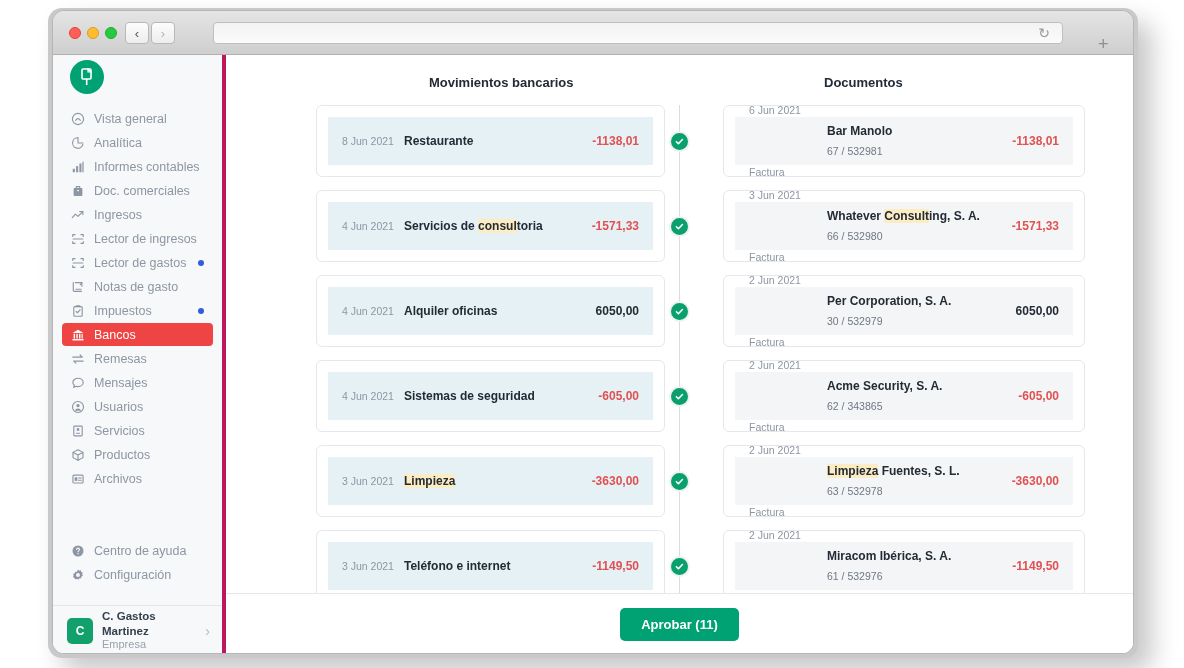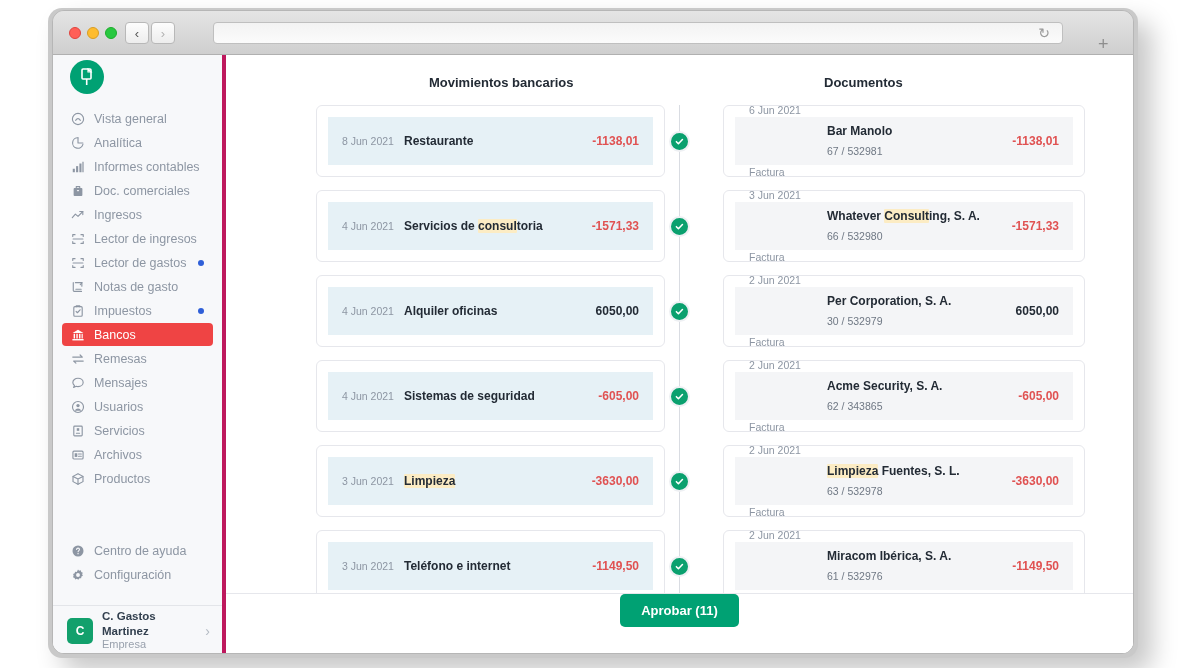--- a/index.html
+++ b/index.html
@@ -240,21 +240,21 @@
     display: flex; align-items: center; justify-content: center;
     z-index: 2;
   }
 
   #footer-bar {
     position: absolute;
     left: 0; right: 0; bottom: 0;
     height: 62px;
     background: #ffffff;
     border-top: 1px solid #e6e7ec;
-    display: flex; align-items: flex-start; justify-content: center;
+    display: flex; align-items: center; justify-content: center;
   }
   #approve-btn {
     background: #00a173;
     color: #ffffff;
     font-size: 13px; font-weight: bold;
     border: none; border-radius: 5px;
     padding: 9px 21px;
     font-family: "Liberation Sans", sans-serif;
     cursor: pointer;
   }
@@ -425,35 +425,35 @@
                 <rect x="3.2" y="2.4" width="9.6" height="11.2" rx="1" stroke="currentColor" fill="none" stroke-width="1.3" stroke-linecap="round" stroke-linejoin="round"></rect>
                 <rect x="6.6" y="4.8" width="2.8" height="3" fill="currentColor"></rect>
                 <path d="M6.2 10.6 h3.6" stroke="currentColor" fill="none" stroke-width="1.3" stroke-linecap="round" stroke-linejoin="round"></path>
               </svg>
             </span>
             <span class="nav-label">Servicios</span>
           </div>
           <div class="nav-item">
             <span class="nav-icon">
               <svg width="14" height="14" viewBox="0 0 16 16">
+                <path d="M8 1.9 L13.7 5 v6 L8 14.1 L2.3 11 V5 Z" stroke="currentColor" fill="none" stroke-width="1.3" stroke-linecap="round" stroke-linejoin="round"></path>
+                <path d="M2.4 5.1 L8 8 l5.6 -2.9 M8 8 v6" stroke="currentColor" fill="none" stroke-width="1.3" stroke-linecap="round" stroke-linejoin="round"></path>
+              </svg>
+            </span>
+            <span class="nav-label">Productos</span>
+          </div>
+          <div class="nav-item">
+            <span class="nav-icon">
+              <svg width="14" height="14" viewBox="0 0 16 16">
                 <rect x="2.2" y="3.6" width="11.6" height="9" rx="1.2" stroke="currentColor" fill="none" stroke-width="1.3" stroke-linecap="round" stroke-linejoin="round"></rect>
                 <rect x="4.2" y="6" width="3" height="4.2" fill="currentColor"></rect>
                 <path d="M8.6 6.8 h3.2 M8.6 9.4 h3.2" stroke="currentColor" fill="none" stroke-width="1.3" stroke-linecap="round" stroke-linejoin="round"></path>
               </svg>
             </span>
             <span class="nav-label">Archivos</span>
-          </div>
-          <div class="nav-item">
-            <span class="nav-icon">
-              <svg width="14" height="14" viewBox="0 0 16 16">
-                <path d="M8 1.9 L13.7 5 v6 L8 14.1 L2.3 11 V5 Z" stroke="currentColor" fill="none" stroke-width="1.3" stroke-linecap="round" stroke-linejoin="round"></path>
-                <path d="M2.4 5.1 L8 8 l5.6 -2.9 M8 8 v6" stroke="currentColor" fill="none" stroke-width="1.3" stroke-linecap="round" stroke-linejoin="round"></path>
-              </svg>
-            </span>
-            <span class="nav-label">Productos</span>
           </div>
         </div>
 
       <div id="nav-bottom">
           <div class="nav-item">
             <span class="nav-icon">
               <svg width="14" height="14" viewBox="0 0 16 16">
                 <circle cx="8" cy="8" r="6.3" fill="currentColor"></circle>
                 <path d="M6.4 6.3 c0 -1 0.8 -1.6 1.7 -1.6 c0.9 0 1.6 0.6 1.6 1.5 c0 1.3 -1.6 1.3 -1.6 2.6" stroke="#f7f8fa" fill="none" stroke-width="1.2" stroke-linecap="round"></path>
                 <circle cx="8.05" cy="11" r="0.85" fill="#f7f8fa"></circle>

